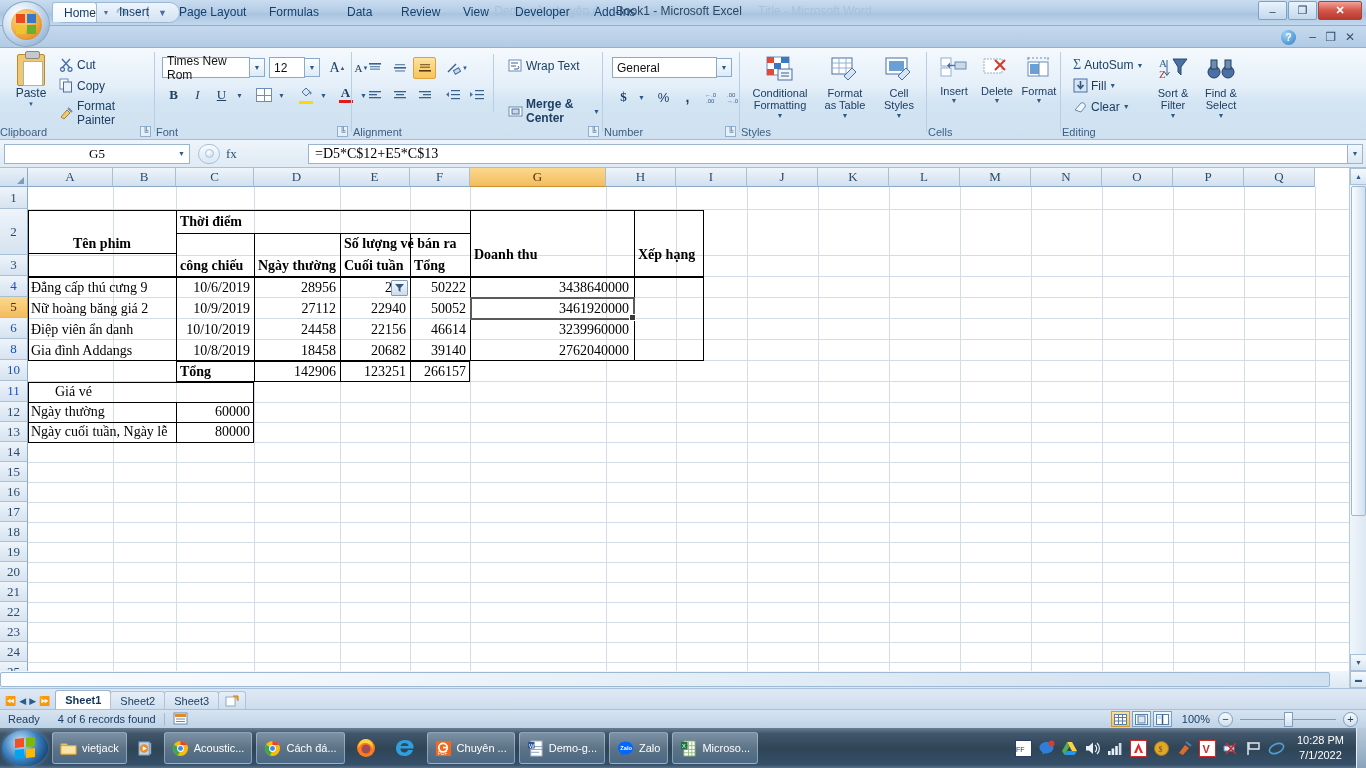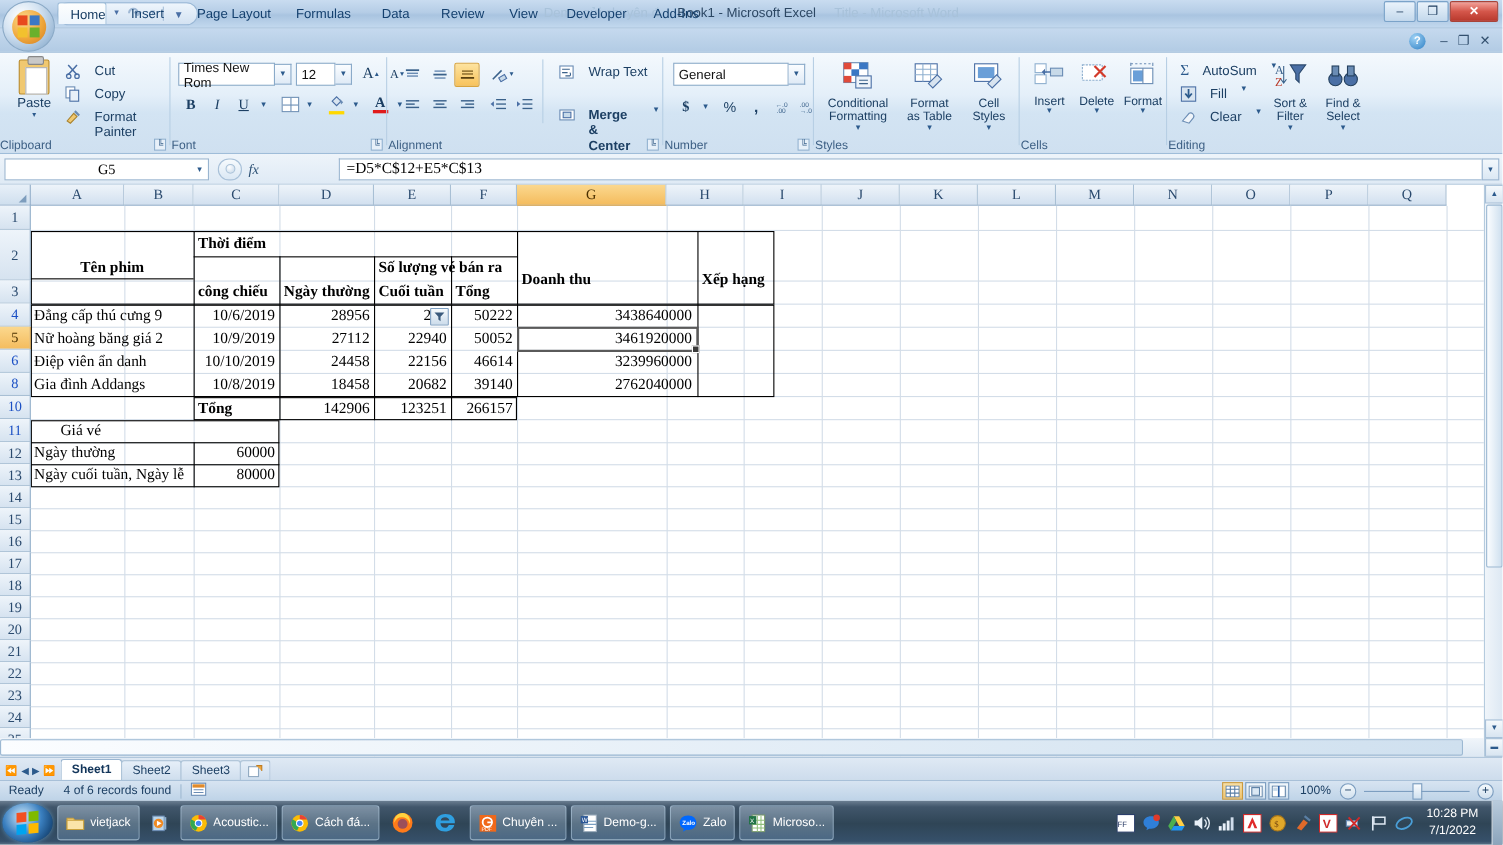--- a/index.html
+++ b/index.html
@@ -104,21 +104,21 @@
   .grp-label{
     position:absolute;bottom:2px;width:100%;text-align:left;
     font-size:11px;color:#3c5f84;
   }
   .dlg-launcher{
     position:absolute;bottom:3px;right:4px;width:11px;height:11px;
     border:1px solid #8fb0cf;background:#e7f0f9;cursor:pointer;
     font-size:8px;color:#3a628c;display:flex;align-items:center;justify-content:center;
   }
   .rbtn{
-    display:flex;gap:12px;font-size:12px;color:#1c3f63;cursor:pointer;
+    display:flex;align-items:center;gap:3px;font-size:12px;color:#1c3f63;cursor:pointer;
     padding:1px 3px;border-radius:2px;
   }
   .sm-ico{width:15px;height:15px;display:inline-block;flex:0 0 auto;}
 
   
   .paste-btn{
     position:absolute;left:8px;top:4px;width:46px;height:66px;
     display:flex;flex-direction:column;align-items:center;cursor:pointer;
     font-size:12px;color:#1c3f63;border-radius:3px;
   }
@@ -176,21 +176,21 @@
   .namebox .nb-arrow{position:absolute;right:4px;font-size:7px;color:#2c5a8c;}
   .fx-zone{
     display:flex;align-items:center;gap:6px;margin-left:8px;width:110px;
   }
   .round-btn{
     width:22px;height:20px;border:1px solid #a8c0d8;border-radius:10px;
     background:linear-gradient(to bottom,#f6fafd,#dbe8f4);
     display:flex;align-items:center;justify-content:center;cursor:pointer;
   }
   .round-dot{width:9px;height:9px;border-radius:50%;background:radial-gradient(circle at 35% 30%,#fff,#c3d6e8);border:1px solid #aac2d8;}
-  .fx-lbl{font-family:"Liberation Serif",serif;font-style:italic;font-size:13px;color:#2b4f73;}
+  .fx-lbl{font-family:"Liberation Serif",serif;font-size:13px;color:#2b4f73;}
   .formula-input{
     flex:1;height:20px;background:#fff;border:1px solid #9ab5d0;border-right:none;
     display:flex;align-items:center;padding-left:6px;
     font-family:"Liberation Serif",serif;font-size:14px;color:#000;
   }
   .fbar-exp{
     width:16px;height:20px;background:linear-gradient(to bottom,#f3f8fc,#dbe8f4);
     border:1px solid #9ab5d0;display:flex;align-items:center;justify-content:center;
     color:#2c5a8c;font-size:8px;cursor:pointer;margin-right:3px;
   }

